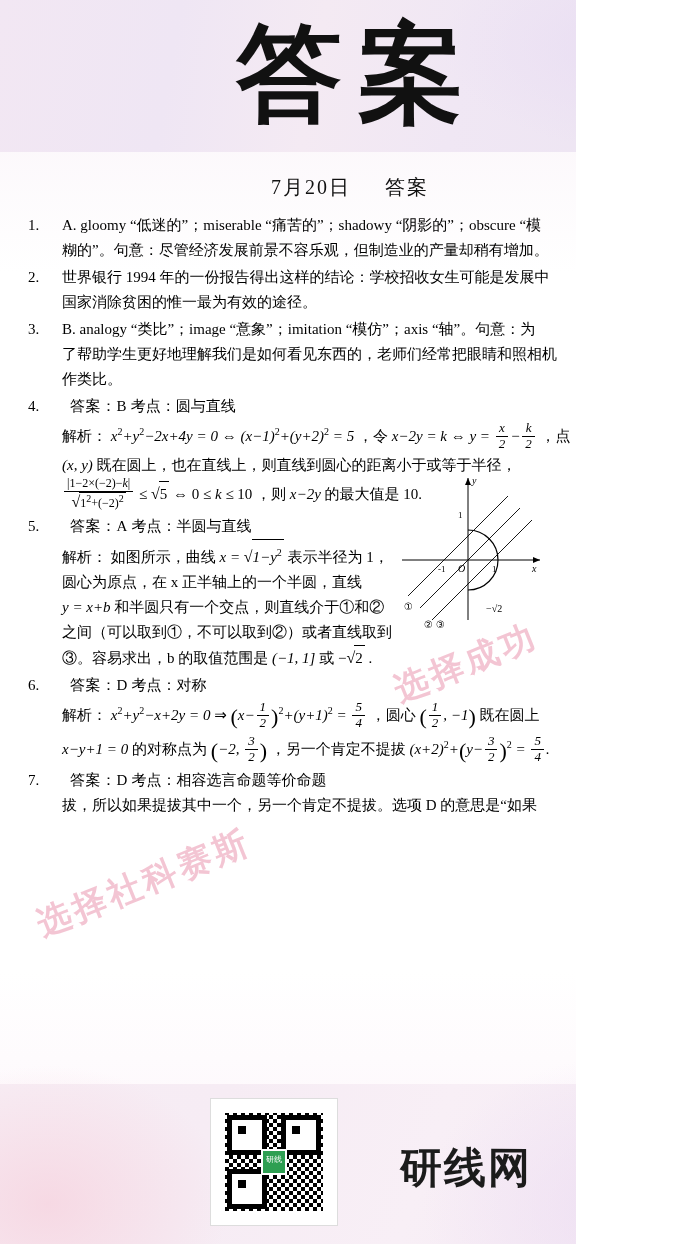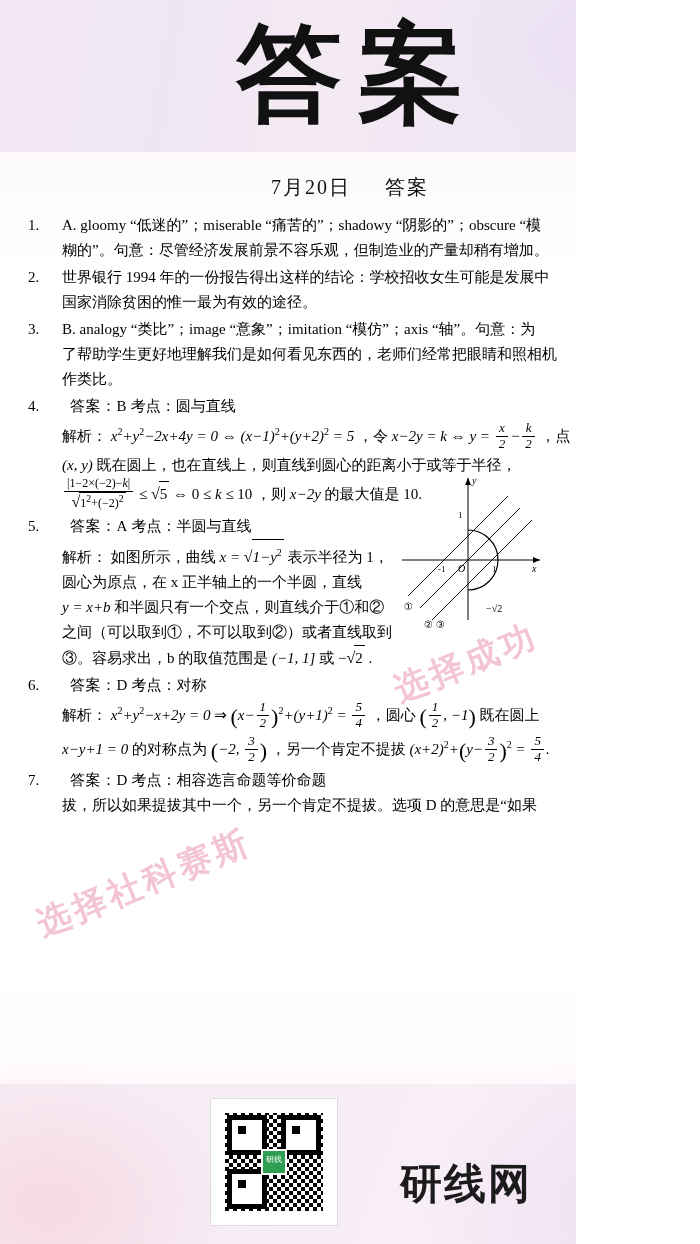--- a/index.html
+++ b/index.html
@@ -215,21 +215,21 @@
     font-size: 8px;
     line-height: 9px;
     text-align: center;
     padding-top: 4px;
     box-sizing: border-box;
     border: 2px solid #fff;
   }
   .brand {
     position: absolute;
     right: 44px;
-    bottom: 32px;
+    bottom: 48px;
     font-family: "DejaVu Sans", sans-serif;
     font-weight: 700;
     font-size: 42px;
     letter-spacing: 2px;
     color: #1b1b1b;
   }
 </style>
 </head>
 <body>
 

